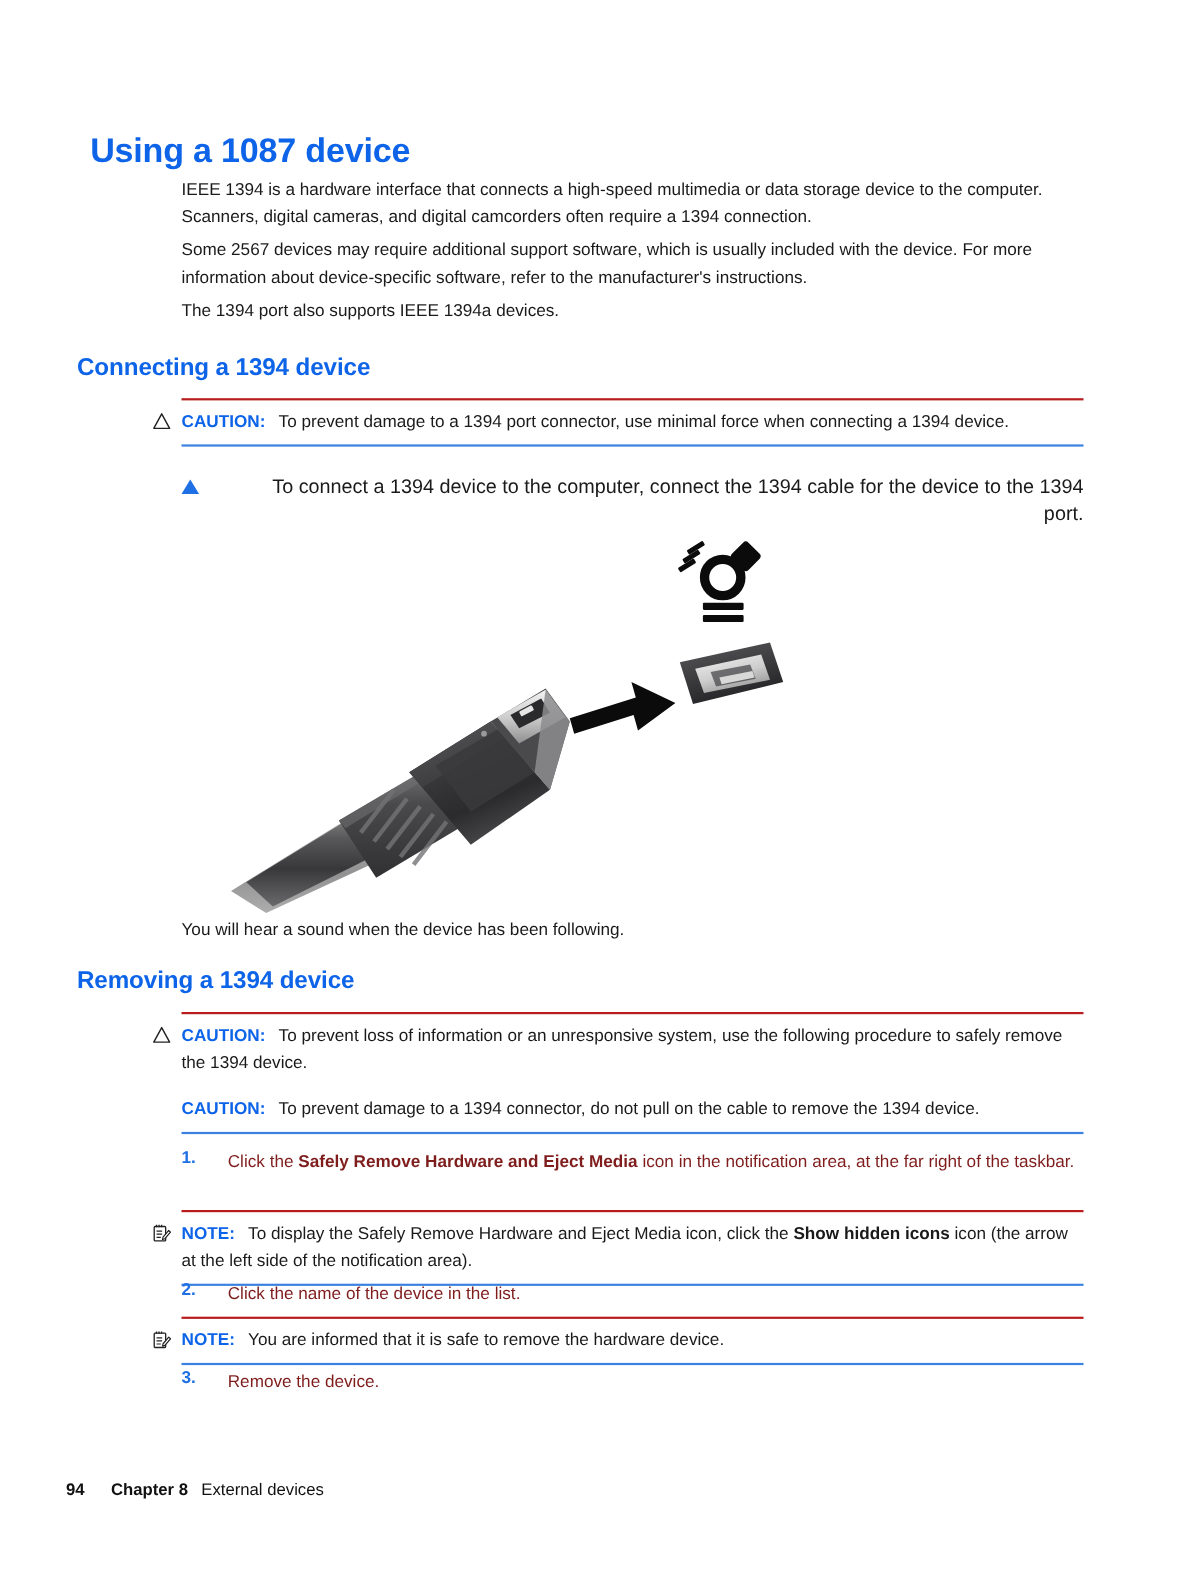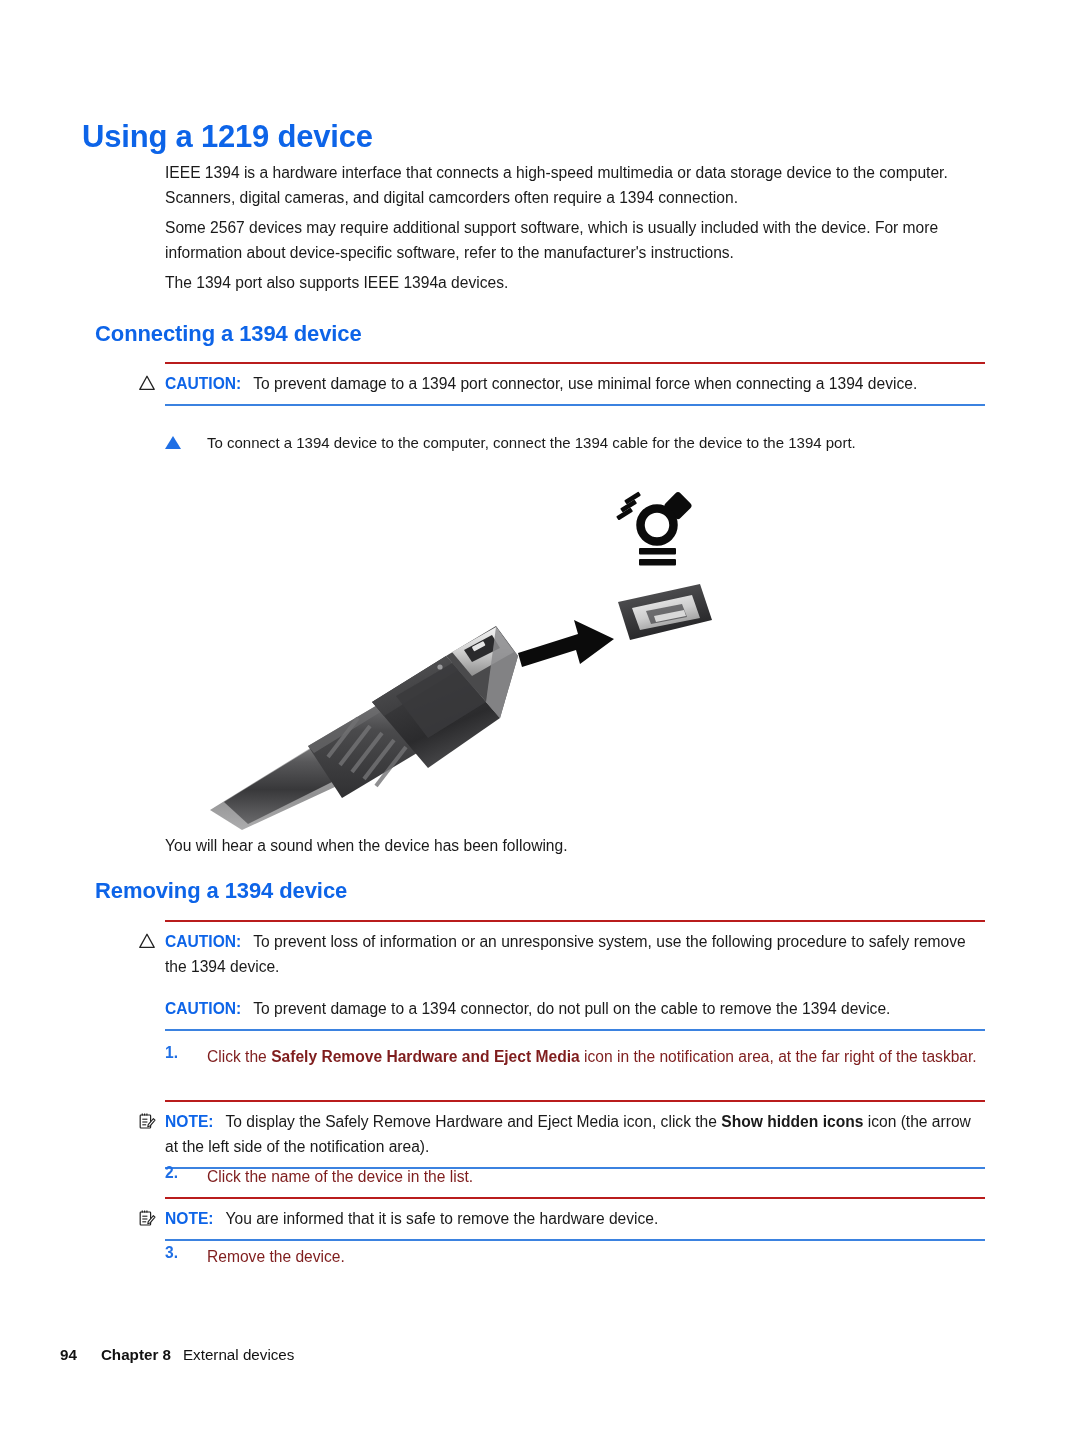--- a/index.html
+++ b/index.html
@@ -50,21 +50,21 @@
   }
 
   
   .body-col {
     position: absolute;
     left: 165px;
     width: 820px;
   }
   .head-col {
     position: absolute;
-    left: 95px;
+    left: 70px;
     width: 905px;
   }
 
   
   .admon-box {
     position: absolute;
     left: 165px;
     width: 820px;
     border-top: 2px solid #b91c1c;
     border-bottom: 2px solid #3B82E0;
@@ -109,24 +109,25 @@
     position: absolute;
     left: 0px;
     top: 6px;
     width: 0;
     height: 0;
     border-left: 8px solid transparent;
     border-right: 8px solid transparent;
     border-bottom: 13px solid #1F6FE5;
   }
   .bullet-body {
-    margin-left: 42px;
-    font-size: 15px;
+    margin-left: 60px;
+    font-size: 18px;
     line-height: 25px;
     color: #1a1a1a;
+    text-align: right;
   }
 
   
   .num-item {
     position: absolute;
     left: 165px;
     width: 820px;
   }
   .num-mark {
     position: absolute;
@@ -165,21 +166,21 @@
     top: 480px;
     width: 520px;
     height: 350px;
   }
 </style>
 </head>
 <body>
 
 <div class="page">
 
-  <h1 class="h1">Using a 1219 device</h1>
+  <h1 class="h1">Using a 1087 device</h1>
 
   <div class="body-col para" style="top:160px;">IEEE 1394 is a hardware interface that connects a high-speed multimedia or data storage device to the computer. Scanners, digital cameras, and digital camcorders often require a 1394 connection.</div>
   <div class="body-col para" style="top:215px;">Some 2567 devices may require additional support software, which is usually included with the device. For more information about device-specific software, refer to the manufacturer's instructions.</div>
   <div class="body-col para" style="top:270px;">The 1394 port also supports IEEE 1394a devices.</div>
 
   <div class="head-col" style="top:321px;">
     <div class="h2">Connecting a 1394 device</div>
   </div>
 
   <div class="admon-box" style="top:362px;">

